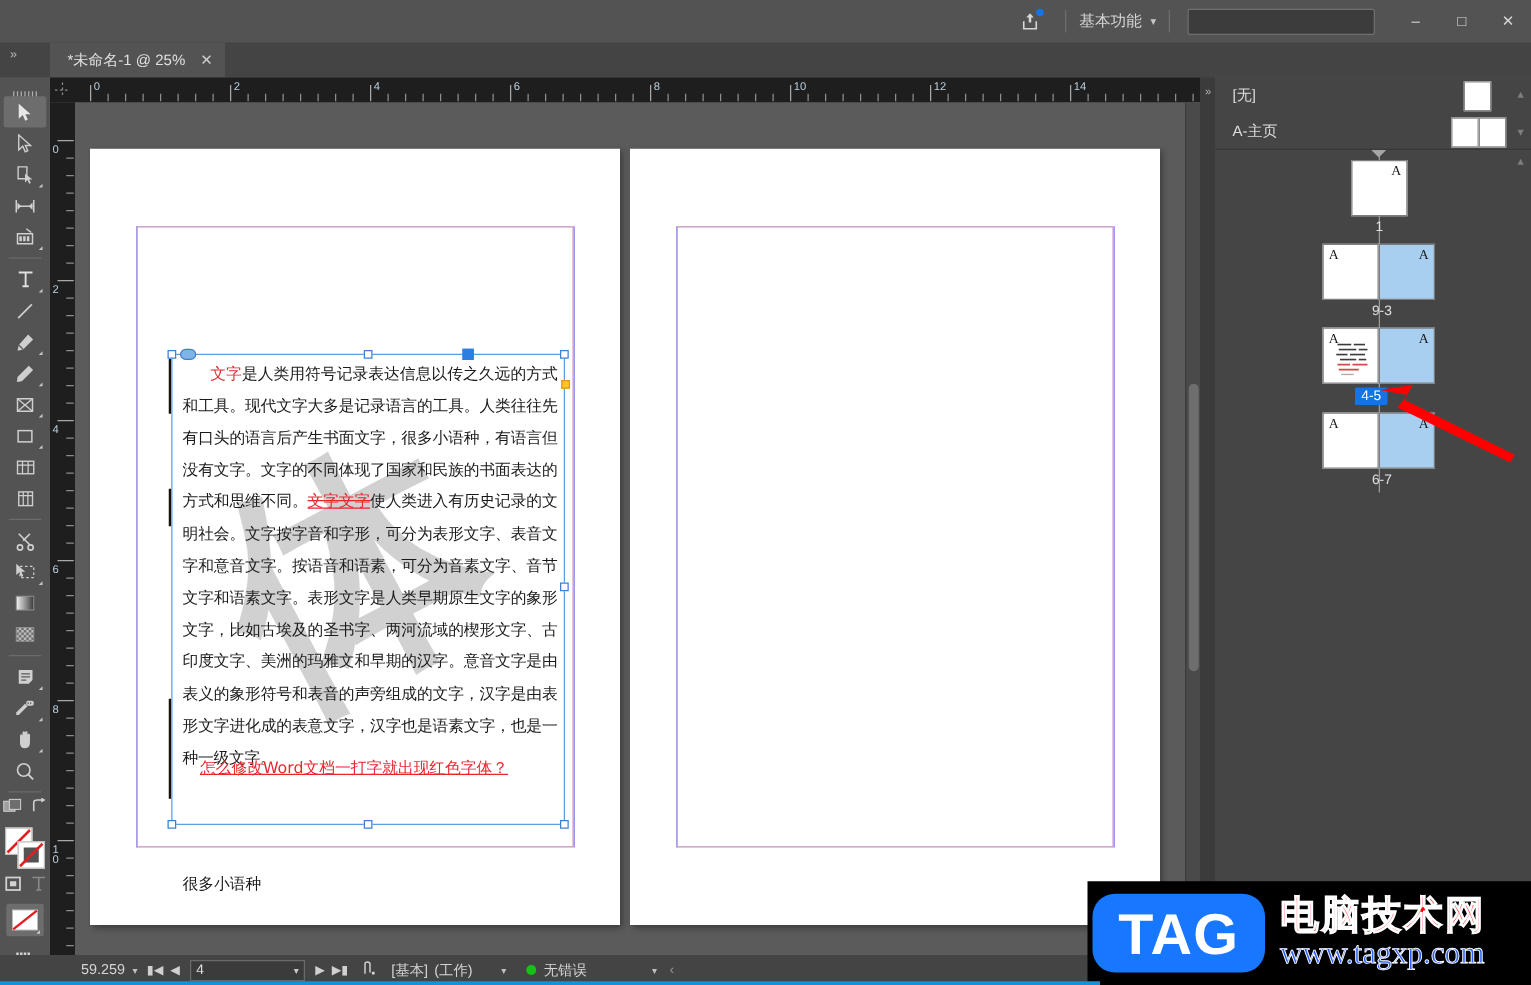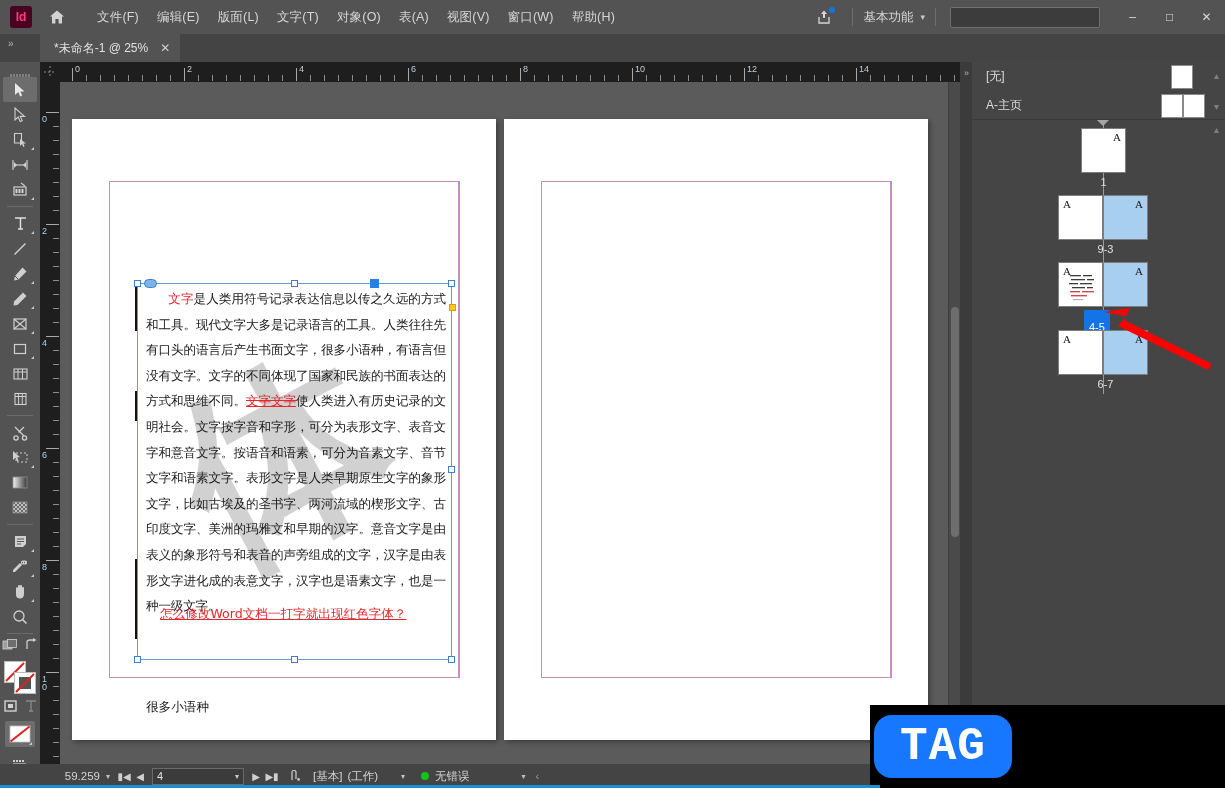--- a/index.html
+++ b/index.html
@@ -218,77 +218,60 @@
   .master-row { position: relative; height: 29px; display: flex; align-items: center; }
   .master-name { margin-left: 14px; color: #dcdcdc; font-size: 12px; }
   .m-thumb { position: absolute; background: #ffffff; border: 1px solid #8a8a8a; }
 
   .pages-area { position: relative; height: 280px; }
   .spine { position: absolute; left: 131px; width: 1px; background: #9a9a9a; }
   .pg { position: absolute; background: #ffffff; border: 1px solid #7d7d7d; }
   .pg.blue { background: #a8cff0; }
   .pg-A { position: absolute; font-size: 11px; color: #161616; font-family: "Liberation Serif", serif; }
   .pg-label { position: absolute; color: #e0e0e0; font-size: 11px; text-align: center; }
-  .pg-label.sel { background: #1473e6; color: #ffffff; padding: 11px 5px; border-radius: 1px; }
+  .pg-label.sel { background: #1473e6; color: #ffffff; padding: 1px 5px; border-radius: 1px; }
   .down-tri {
     position: absolute; width: 0; height: 0;
     border-left: 6px solid transparent; border-right: 6px solid transparent;
     border-top: 6px solid #a5a5a5;
   }
   .chev-sm { position: absolute; right: 6px; color: #7e7e7e; font-size: 10px; }
   .pg-speckle { position:absolute; font-size: 5px; line-height: 5px; color:#d04a4a; }
 
   
   .red-arrow { position: absolute; left: 1120px; top: 300px; }
 
   
   .tag-wm {
     position: absolute; right: 0; bottom: 0; width: 355px; height: 83px;
     background: #000000; display: flex; align-items: center;
   }
   .tag-badge {
     width: 138px; height: 63px; margin-left: 4px; background: #1877ff; border-radius: 18px;
     display: flex; align-items: center; justify-content: center;
     color: #ffffff; font-size: 46px; font-weight: bold; letter-spacing: 1px;
-    font-family: Liberation Mono, monospace;
+    font-family: Liberation Sans, sans-serif;
   }
   .tag-txt { margin-left: 12px; }
   .tag-cn {
     color: #ff0000; font-size: 31px; font-weight: bold; letter-spacing: 2px;
     -webkit-text-stroke: 1px #ffffff; line-height: 1.05;
     font-family: "DejaVu Sans", sans-serif;
   }
   .tag-url {
     color: #2b5cff; font-size: 25px; font-family: "Liberation Serif", serif;
     -webkit-text-stroke: 0.7px #ffffff; line-height: 1.1;
   }
   .accent-line { position:absolute; left:0; bottom:0; width: 880px; height:3px; background:#1b8fd6; }
 </style>
 </head>
 <body>
 
 <div id="app">
 
-  <div class="menubar">
-    <div class="id-logo">Id</div>
-    <div class="home-btn">
-      <svg width="18" height="18" viewBox="0 0 18 18">
-          <path d="M9 2.5 L16 8.5 L14 8.5 L14 15.5 L10.6 15.5 L10.6 11 L7.4 11 L7.4 15.5 L4 15.5 L4 8.5 L2 8.5 Z" fill="#d2d2d2"></path>
-        </svg>
-    </div>
-    <div class="menu-item">文件(F)</div>
-    <div class="menu-item">编辑(E)</div>
-    <div class="menu-item">版面(L)</div>
-    <div class="menu-item">文字(T)</div>
-    <div class="menu-item">对象(O)</div>
-    <div class="menu-item">表(A)</div>
-    <div class="menu-item">视图(V)</div>
-    <div class="menu-item">窗口(W)</div>
-    <div class="menu-item">帮助(H)</div>
-  </div>
 
   <div class="titlebar-right">
     <div class="share-btn">
       <svg width="16" height="16" viewBox="0 0 16 16">
         <path d="M8 1.5 L11 5 L9 5 L9 9 L7 9 L7 5 L5 5 Z" fill="#d6d6d6"></path>
         <path d="M3 8 L3 14 L13 14 L13 8" fill="none" stroke="#d6d6d6" stroke-width="1.3"></path>
       </svg>
       <div class="share-dot"></div>
     </div>
     <div class="vsep"></div>
@@ -866,16 +849,20 @@
   <div class="red-arrow" style="left:1100px; top:298px;">
     <svg width="120" height="80" viewBox="0 0 120 80">
       <g>
         <path d="M8 18 L30 22 L22 32 L112 76 L116 70 L28 26 L34 14 Z" fill="#ff0000" transform="translate(-4,-4)"></path>
       </g>
     </svg>
   </div>
 
   <div class="tag-wm">
     <div class="tag-badge">TAG</div>
+    <div class="tag-txt">
+      <div class="tag-cn">电脑技术网</div>
+      <div class="tag-url">www.tagxp.com</div>
+    </div>
   </div>
 
   <div class="accent-line"></div>
 </div>
 
 </body></html>

